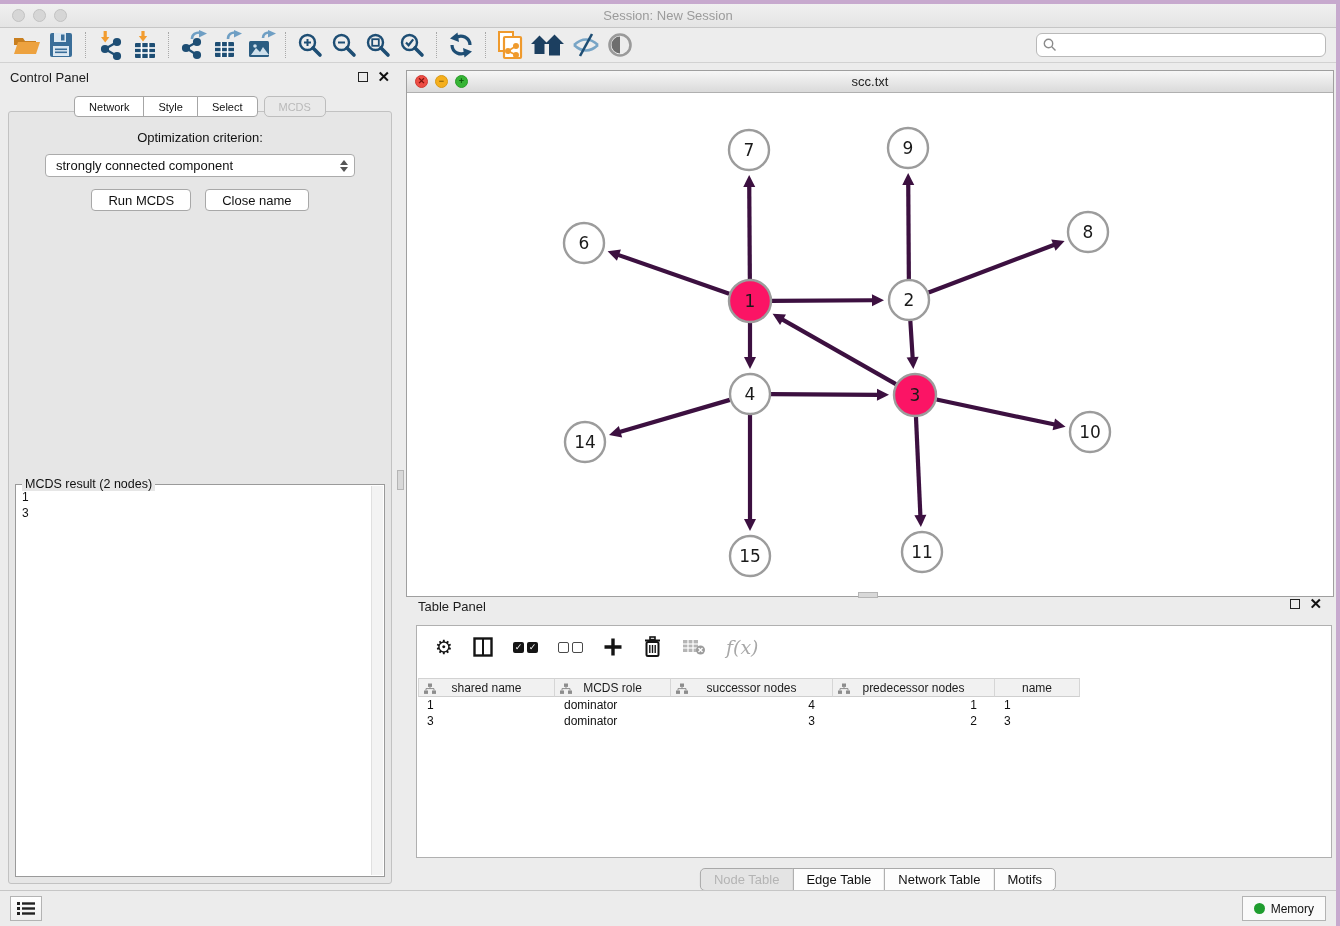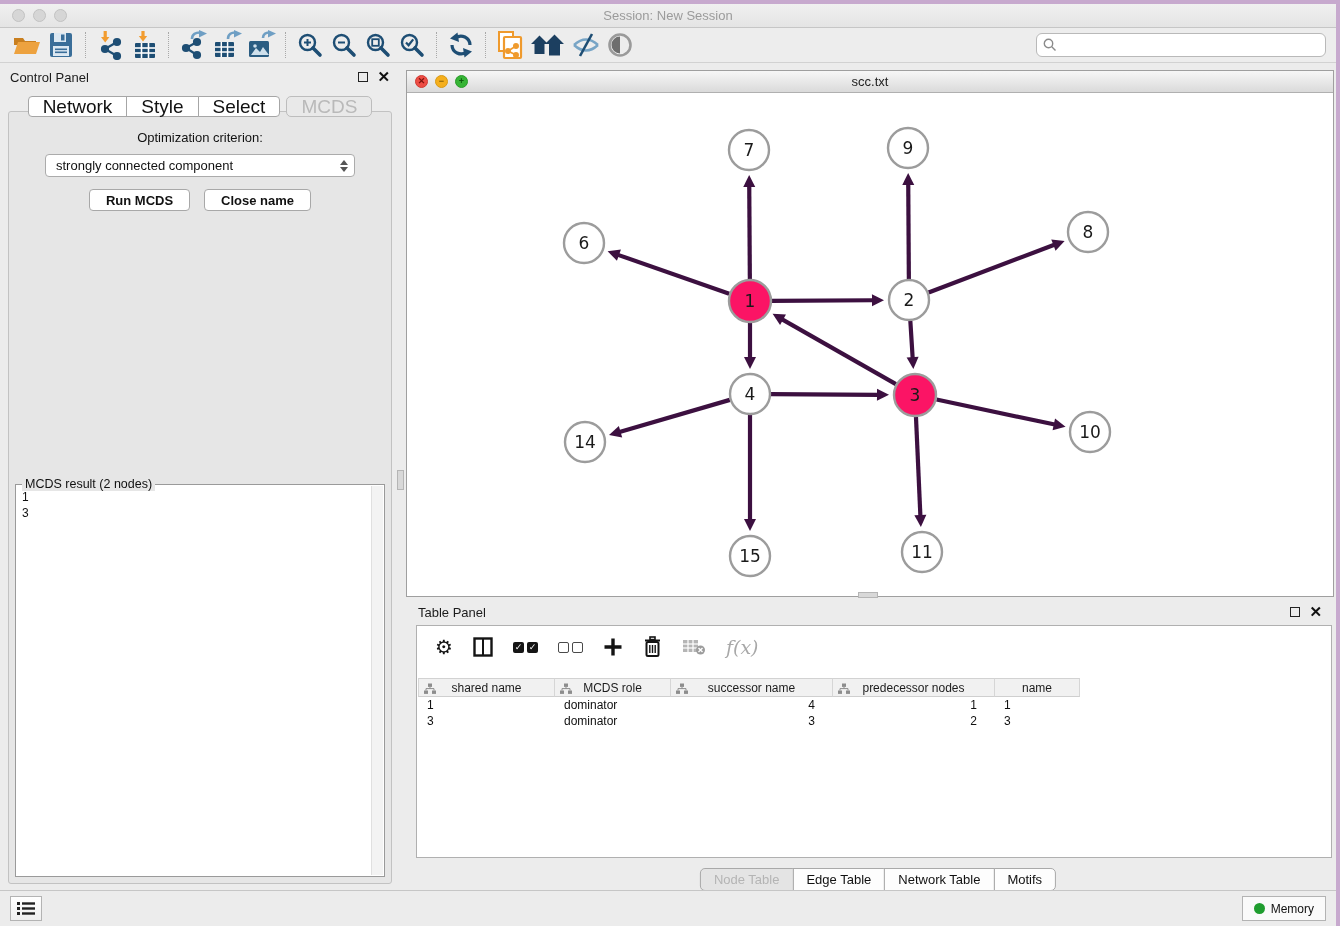--- a/index.html
+++ b/index.html
@@ -29,36 +29,36 @@
   .searchbox input { border:none; outline:none; flex:1; font-size:12px; font-family:"Liberation Sans",sans-serif; background:transparent; }
 
   
   .control-panel { position:absolute; left:0; top:60px; width:400px; height:830px; }
   .panel-head { height:26px; display:flex; align-items:center; padding:0 10px; }
   .panel-head .ptitle { font-size:13px; color:#1c1c1c; }
   .panel-head .ctrls { margin-left:auto; display:flex; gap:9px; align-items:center; }
   .ic-max { width:10px; height:10px; border:1.6px solid #222; display:inline-block; }
   .ic-close { font-size:15px; font-weight:bold; color:#111; line-height:10px; }
   .cp-tabs { display:flex; justify-content:center; margin-top:6px; position:relative; z-index:2; }
-  .cp-tab { height:21px; padding:0 14px; background:#fff; border:1px solid #a6a6a6; font-size:19px;
+  .cp-tab { height:21px; padding:0 14px; background:#fff; border:1px solid #a6a6a6; font-size:11px;
     display:flex; align-items:center; color:#111; margin-left:-1px; }
   .cp-tab:first-child { border-radius:4px 0 0 4px; margin-left:0; }
   .cp-tab.pre-last { border-radius:0 4px 4px 0;text-align:right; }
   .cp-tab.active { background:#e9e9e9; color:#b9b9b9; border:1px solid #bdbdbd; border-radius:5px; margin-left:6px; }
   .cp-inset { position:absolute; left:8px; right:8px; top:47px; bottom:10px; background:#e6e6e6;
     border:1px solid #c2c2c2; border-radius:3px; }
   .opt-label { text-align:center; font-size:13px; color:#111; margin-top:18px; }
   .dropdown { margin:9px auto 0 auto; width:310px; height:23px; background:#fff; border:1px solid #ababab;
     border-radius:4px; display:flex; align-items:center; padding:0 6px 0 10px; font-size:13px; color:#111; }
   .dd-stepper { margin-left:auto; display:flex; flex-direction:column; gap:2px; align-items:center; }
   .dd-up { width:0; height:0; border-left:4px solid transparent; border-right:4px solid transparent; border-bottom:5px solid #555; }
   .dd-down { width:0; height:0; border-left:4px solid transparent; border-right:4px solid transparent; border-top:5px solid #555; }
   .btn-row { display:flex; justify-content:center; gap:14px; margin-top:12px; }
   .btn { height:22px; padding:0 16px; background:#fff; border:1px solid #a8a8a8; border-radius:4px;
-    font-size:13px; color:#111; display:flex; align-items:center;font-weight:bold; }
+    font-size:13px; color:#111; display:flex; align-items:center; }
   .result-fieldset { position:absolute; left:6px; right:6px; top:372px; bottom:6px;
     border:1px solid #9a9a9a; background:#fff; }
   .result-legend { position:absolute; top:-8px; left:6px; background:#e6e6e6; padding:0 3px; font-size:12.5px; color:#111; }
   .result-text { position:absolute; left:2px; top:4px; right:14px; bottom:2px; font-size:12px; color:#111;
     white-space:pre; line-height:16px; padding-left:4px; font-family:"Liberation Sans",sans-serif; overflow:hidden; }
   .result-scroll { position:absolute; right:1px; top:1px; bottom:1px; width:12px; background:#f3f3f3; border-left:1px solid #e0e0e0; }
 
   
   .vhandle { position:absolute; left:397px; top:466px; width:7px; height:20px; background:#d8d8d8; border:1px solid #b5b5b5; }
   .hhandle { position:absolute; left:858px; top:588px; width:20px; height:6px; background:#d8d8d8; border:1px solid #b5b5b5; }
@@ -109,21 +109,21 @@
 
   
   .status-bar { position:absolute; left:0; bottom:0; width:1336px; height:36px; background:#ececec;
     border-top:1px solid #c6c6c6; display:flex; align-items:center; padding:12px 10px; }
   .sb-left-btn { width:32px; height:25px; background:linear-gradient(#ffffff,#efefef); border:1px solid #b3b3b3;
     display:flex; align-items:center; justify-content:center; }
   .memory-btn { margin-left:auto; height:25px; background:#fafafa; border:1px solid #b3b3b3;
     display:flex; align-items:center; gap:6px; padding:0 11px; font-size:12px; color:#111; }
   .memdot { width:11px; height:11px; border-radius:50%; background:#1f9d2f; }
 
-  .panel-head-abs { position:absolute; left:0; top:0; right:0; height:26px; display:flex; align-items:center; padding:0 12px; }
+  .panel-head-abs { position:absolute; left:0; top:0; right:0; height:26px; display:flex; align-items:flex-start; padding:0 12px; }
 </style>
 </head>
 <body>
 
 <div class="app">
 
   <div class="titlebar">
     <div class="traffic">
       <span class="dot"></span>
       <span class="dot"></span>
@@ -509,21 +509,21 @@
           </div>
           <div class="th c2">
             <svg class="colicon" width="12" height="12" viewBox="0 0 12 12">
               <g fill="#8d8d8d">
                   <rect x="4" y="0.5" width="4" height="3.4"></rect>
                   <rect x="0" y="7.5" width="4" height="3.4"></rect>
                   <rect x="8" y="7.5" width="4" height="3.4"></rect>
                 </g>
               <path d="M6 3.9 V5.6 M2 7.5 V5.6 H10 V7.5" stroke="#8d8d8d" fill="none" stroke-width="1"></path>
             </svg>
-            <span>successor name</span>
+            <span>successor nodes</span>
           </div>
           <div class="th c3">
             <svg class="colicon" width="12" height="12" viewBox="0 0 12 12">
               <g fill="#8d8d8d">
                   <rect x="4" y="0.5" width="4" height="3.4"></rect>
                   <rect x="0" y="7.5" width="4" height="3.4"></rect>
                   <rect x="8" y="7.5" width="4" height="3.4"></rect>
                 </g>
               <path d="M6 3.9 V5.6 M2 7.5 V5.6 H10 V7.5" stroke="#8d8d8d" fill="none" stroke-width="1"></path>
             </svg>

